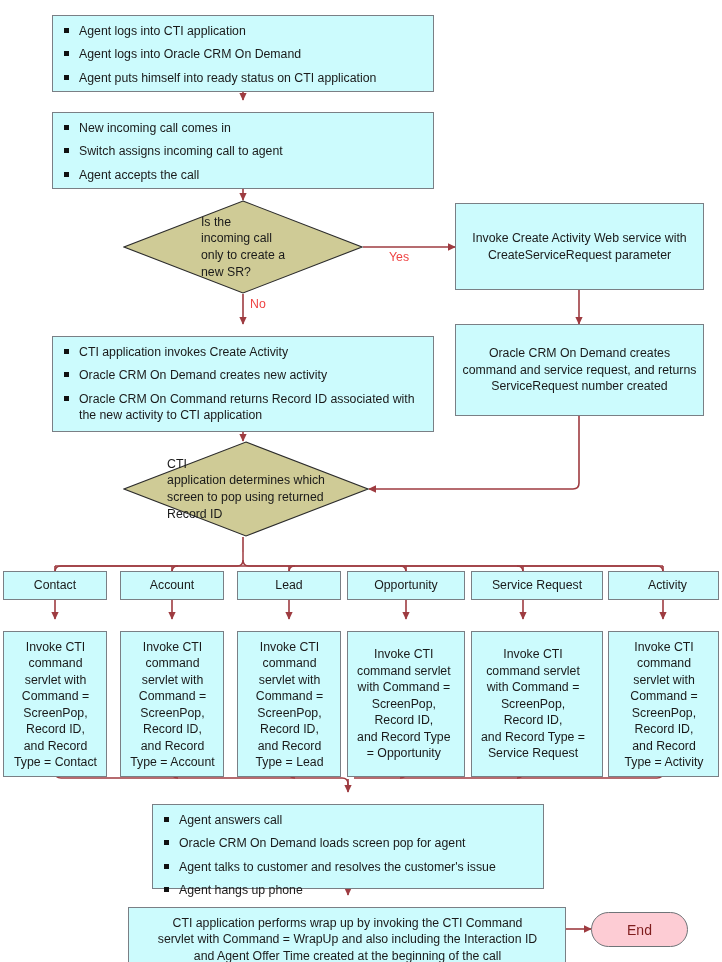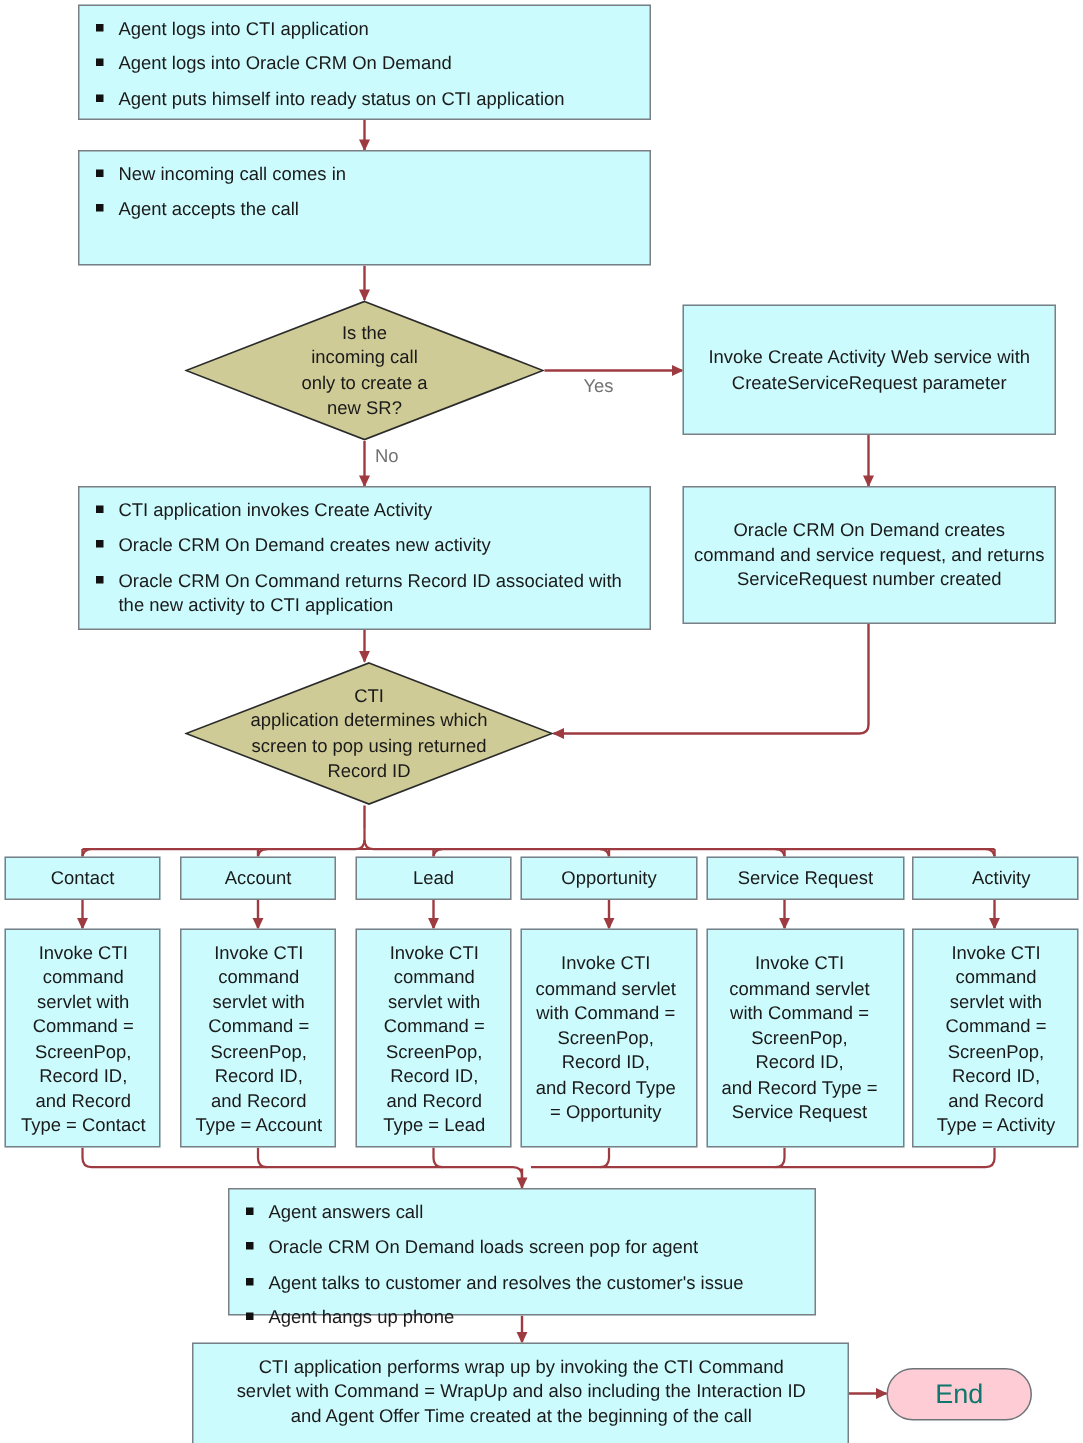--- a/index.html
+++ b/index.html
@@ -40,20 +40,21 @@
   .node.center {
     display: flex;
     align-items: center;
     justify-content: center;
     text-align: center;
     padding: 3px 6px;
   }
   .node.leftalign {
     padding: 7px 8px 7px 9px;
     text-align: left;
+    margin-top: 12px;
   }
   .node.leftalign.vcenter {
     display: flex;
     align-items: center;
   }
   .bullets {
     margin: 0;
     padding: 0;
     list-style: none;
   }
@@ -84,41 +85,41 @@
     left: 0; top: 0;
   }
   .diamond-label {
     position: absolute;
     left: 0; top: 0;
     width: 100%;
     height: 100%;
     display: flex;
     align-items: center;
     justify-content: center;
-    text-align: center;
+    text-align: left;
     font-size: 12.3px;
     line-height: 1.36;
     color: #1a1a1a;
   }
   .edge-label {
     position: absolute;
     font-size: 12.3px;
-    color: #737373;
+    color: #ef4444;
   }
   .terminator {
     position: absolute;
     box-sizing: border-box;
     background: #fdccd4;
     border: 1px solid #6f7478;
     border-radius: 22px;
     display: flex;
     align-items: center;
     justify-content: center;
-    font-size: 18px;
-    color: #0f766e;
+    font-size: 14px;
+    color: #7f1d1d;
   }
   .col-head {
     display: flex;
     align-items: center;
     justify-content: center;
     text-align: center;
   }
 </style>
 </head>
 <body>
@@ -196,20 +197,21 @@
     <ul class="bullets">
       <li>Agent logs into CTI application</li>
       <li>Agent logs into Oracle CRM On Demand</li>
       <li>Agent puts himself into ready status on CTI application</li>
     </ul>
   </div>
 
   <div class="node leftalign" style="left:52px; top:100px; width:382px; height:77px;">
     <ul class="bullets">
       <li>New incoming call comes in</li>
+      <li>Switch assigns incoming call to agent</li>
       <li>Agent accepts the call</li>
     </ul>
   </div>
 
   <div class="diamond-wrap" style="left:123px; top:200px; width:240px; height:94px;">
     <svg width="240" height="94" viewBox="0 0 240 94">
       <polygon points="120,1 239,47 120,93 1,47" fill="#cfcb96" stroke="#2b2b2b" stroke-width="1.1"></polygon>
     </svg>
     <div class="diamond-label">
       <div>

